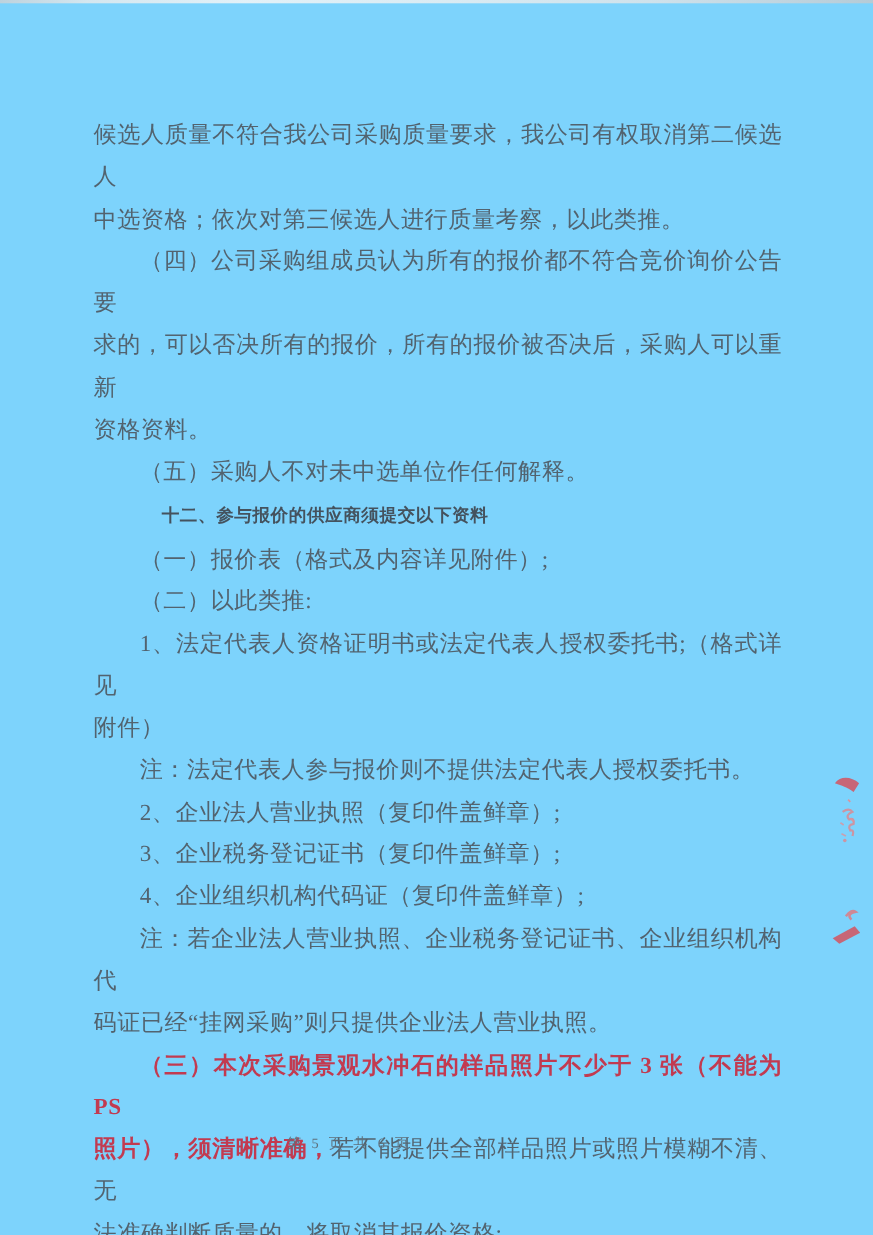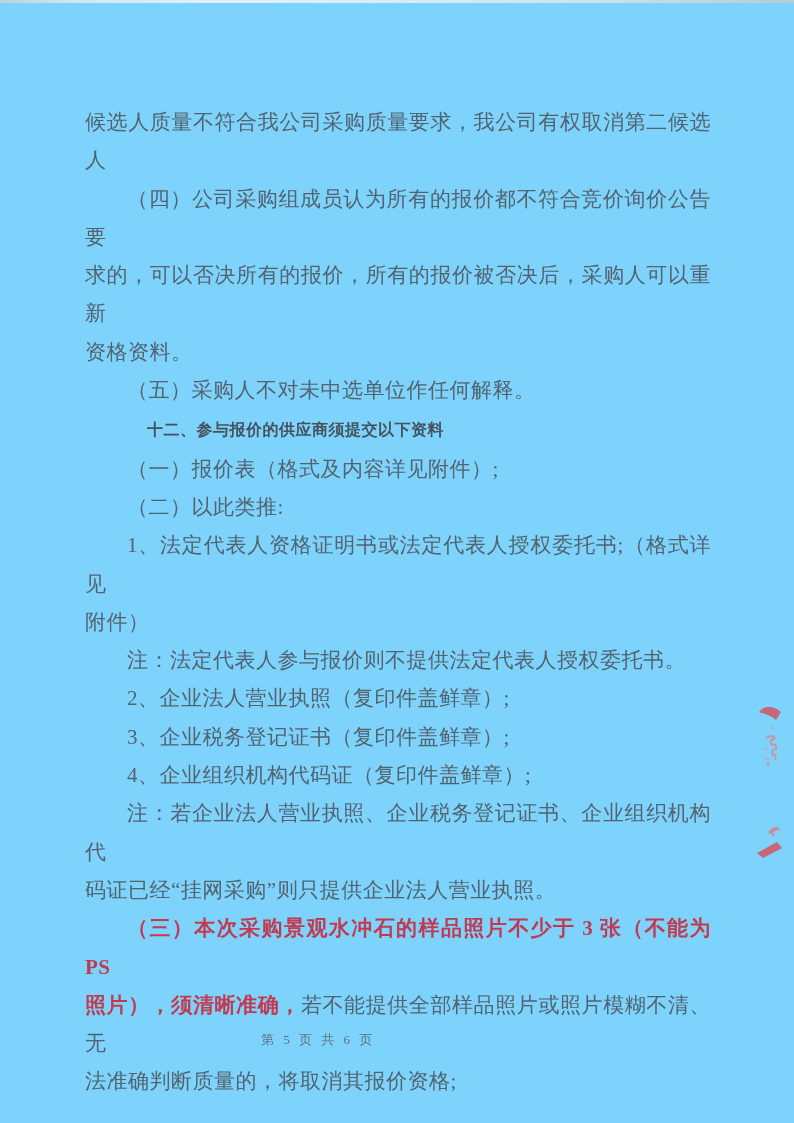--- a/index.html
+++ b/index.html
@@ -77,20 +77,21 @@
 </style>
 </head>
 <body>
 
 <div class="page">
 
   <div class="scan-edge"></div>
 
   <div class="doc-body">
       <div class="line fill"><span class="seg-normal">候选人质量不符合我公司采购质量要求，我公司有权取消第二候选人</span></div>
+      <div class="line"><span class="seg-normal">中选资格；依次对第三候选人进行质量考察，以此类推。</span></div>
       <div class="line indent fill"><span class="seg-normal">（四）公司采购组成员认为所有的报价都不符合竞价询价公告要</span></div>
       <div class="line fill"><span class="seg-normal">求的，可以否决所有的报价，所有的报价被否决后，采购人可以重新</span></div>
       <div class="line"><span class="seg-normal">资格资料。</span></div>
       <div class="line indent"><span class="seg-normal">（五）采购人不对未中选单位作任何解释。</span></div>
       <div class="line indent"><span class="seg-heading">十二、参与报价的供应商须提交以下资料</span></div>
       <div class="line indent"><span class="seg-normal">（一）报价表（格式及内容详见附件）;</span></div>
       <div class="line indent"><span class="seg-normal">（二）以此类推:</span></div>
       <div class="line indent fill"><span class="seg-normal">1、法定代表人资格证明书或法定代表人授权委托书;（格式详见</span></div>
       <div class="line"><span class="seg-normal">附件）</span></div>
       <div class="line indent"><span class="seg-normal">注：法定代表人参与报价则不提供法定代表人授权委托书。</span></div>

